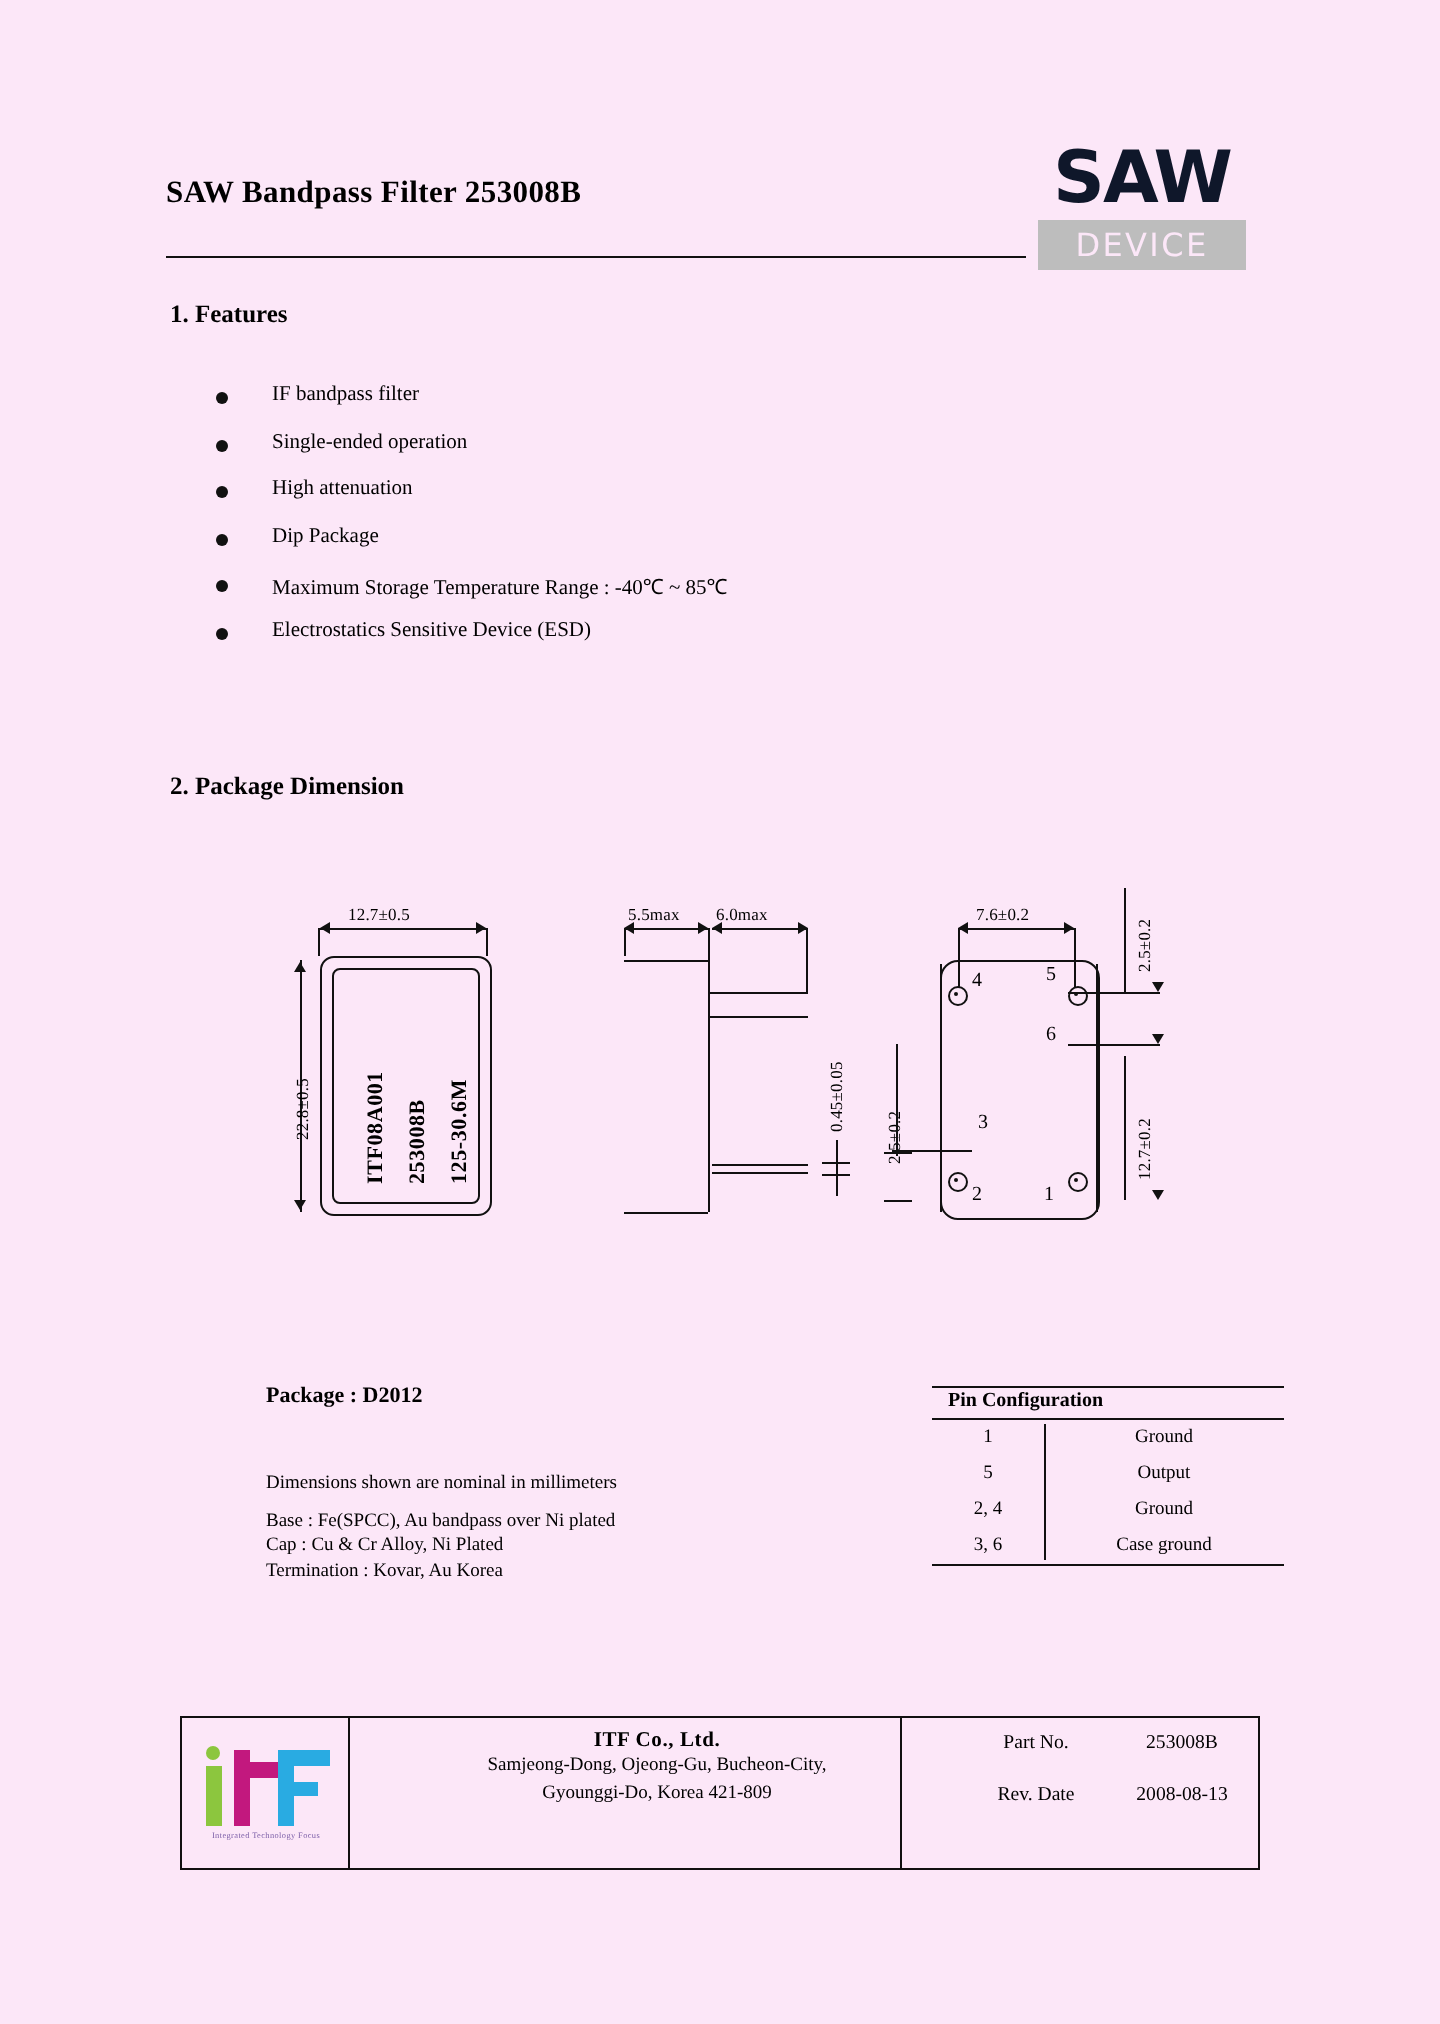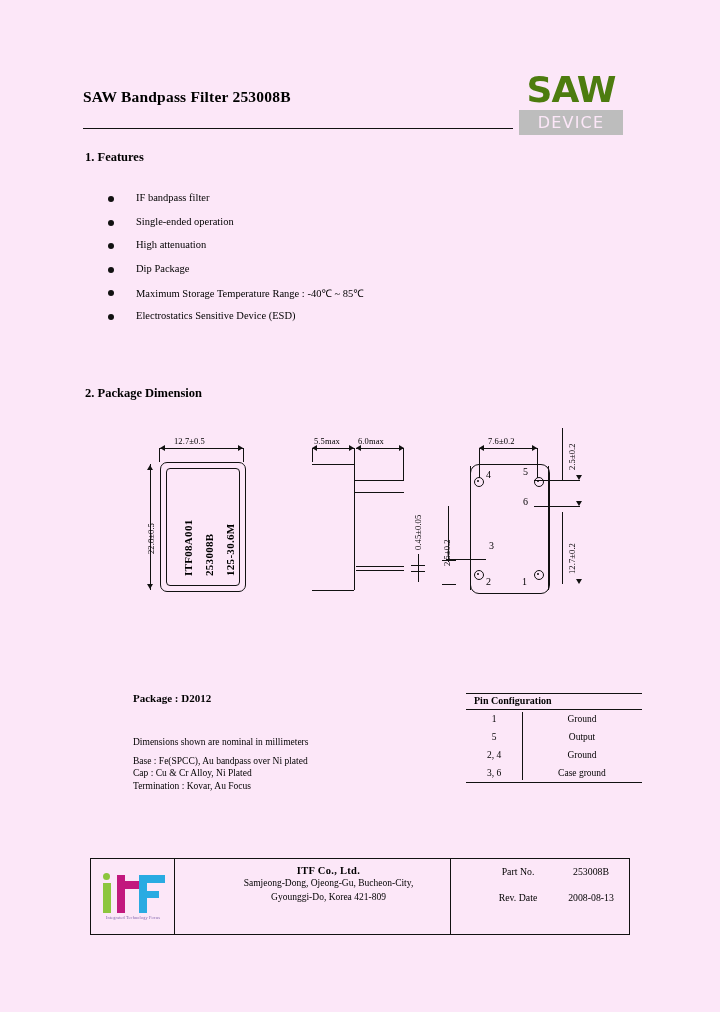--- a/index.html
+++ b/index.html
@@ -38,21 +38,21 @@
   }
   .saw-logo {
     position: absolute;
     left: 519px; top: 70px;
     width: 104px; height: 65px;
   }
   .saw-logo .saw-word {
     position: absolute;
     left: 0; top: 0;
     width: 104px; height: 42px;
-    color: #4d7c0f;
+    color: #0f172a;
     font-family: "DejaVu Sans", sans-serif;
     font-weight: bold;
     font-size: 36px;
     line-height: 40px;
     letter-spacing: -1px;
     text-align: center;
   }
   .saw-logo .device-word {
     position: absolute;
     left: 0; top: 40px;
@@ -96,21 +96,21 @@
     background: #111;
   }
   .feat-text {
     position: absolute;
     left: 28px; top: 0;
   }
 
   
   .drawings {
     position: absolute;
-    left: 130px; top: 424px;
+    left: 130px; top: 440px;
     width: 470px; height: 190px;
   }
   .dim-label {
     position: absolute;
     font-size: 8.5px;
     white-space: nowrap;
     letter-spacing: 0.1px;
   }
   .dim-label.vert {
     transform: rotate(-90deg);
@@ -475,21 +475,21 @@
       <div class="arrow-tick-v arrow-d" style="left:446px; top:155px;"></div>
       <div class="dim-label vert" style="left:437px; top:150px;">12.7±0.2</div>
     </div>
   </div>
 
   <div class="pkg-name">Package : D2012</div>
   <div class="notes">
     <div class="n-first">Dimensions shown are nominal in millimeters</div>
     <div>Base : Fe(SPCC), Au bandpass over Ni plated</div>
     <div>Cap : Cu &amp; Cr Alloy, Ni Plated</div>
-    <div>Termination : Kovar, Au Focus</div>
+    <div>Termination : Kovar, Au Korea</div>
   </div>
 
   <div class="pin-table">
     <div class="pt-head">Pin Configuration</div>
     <div class="pt-body">
       <div class="pt-divider"></div>
       <div class="pt-row">
         <div class="pt-c1">1</div>
         <div class="pt-c2">Ground</div>
       </div>

